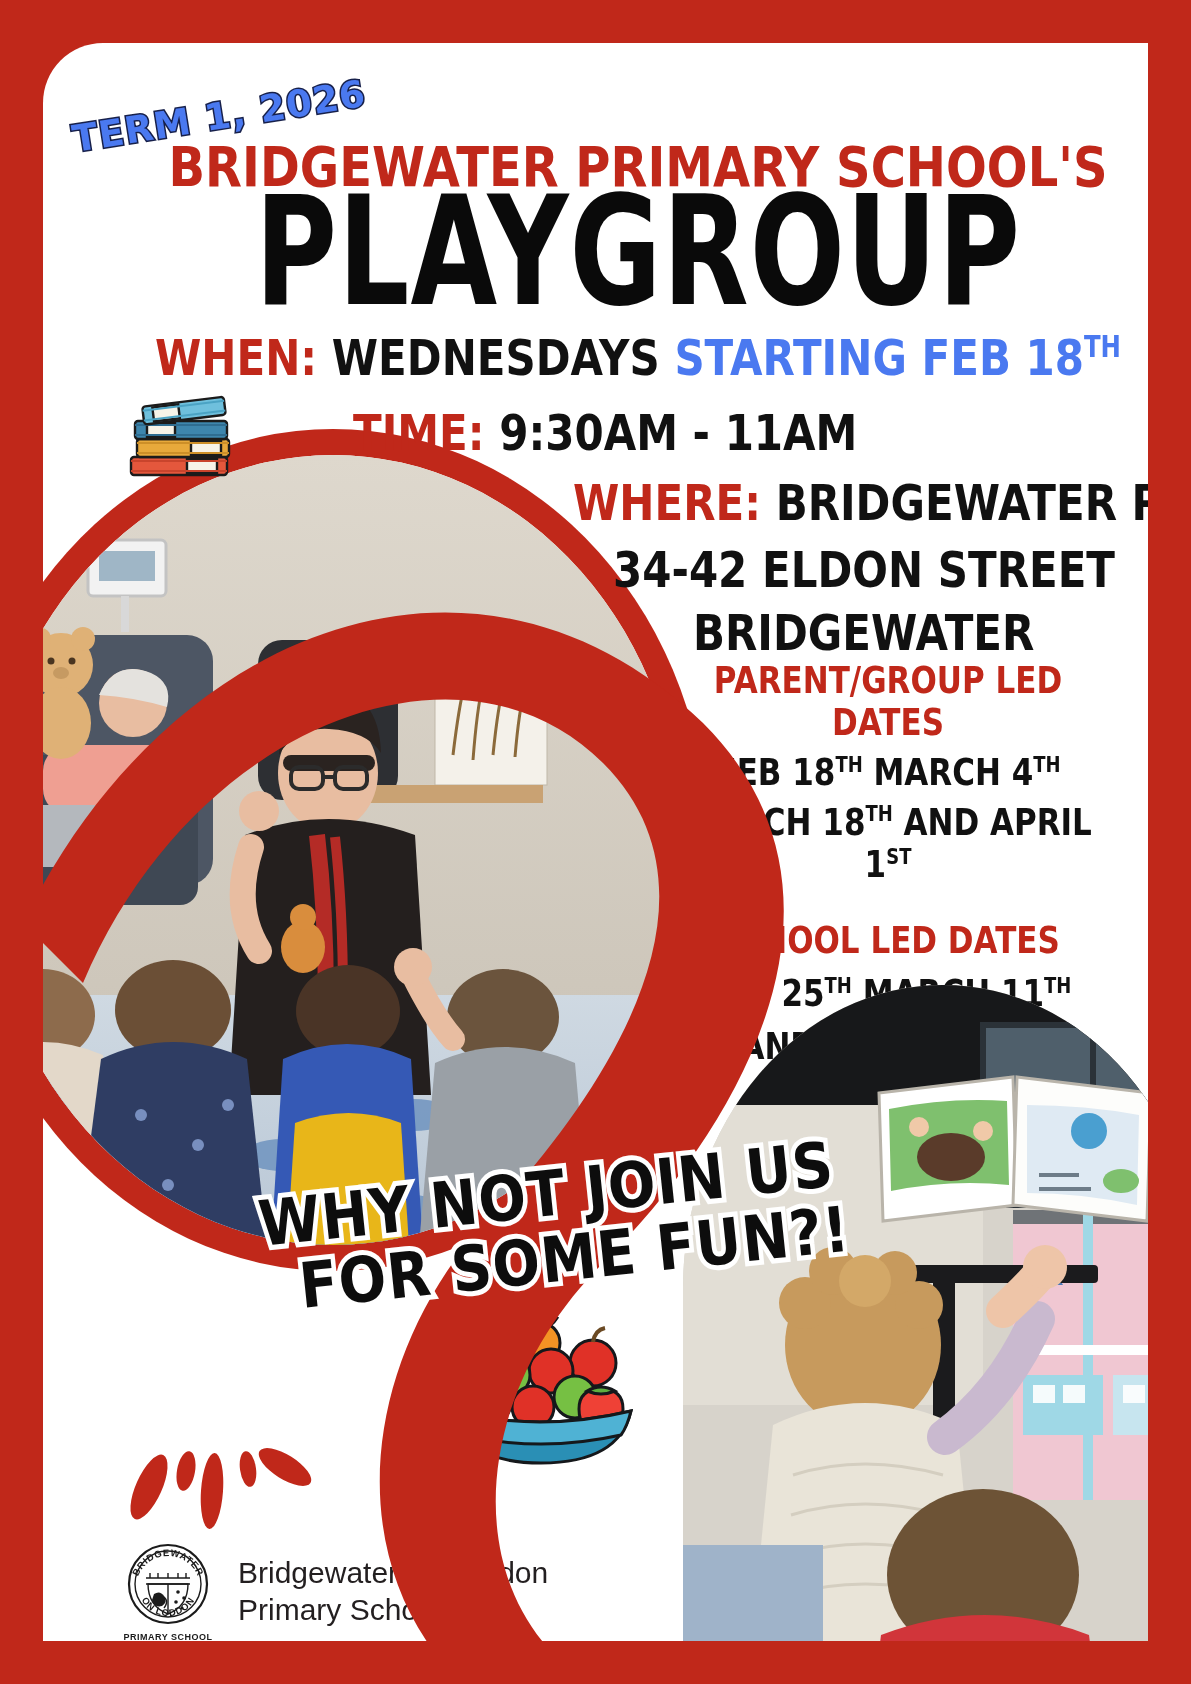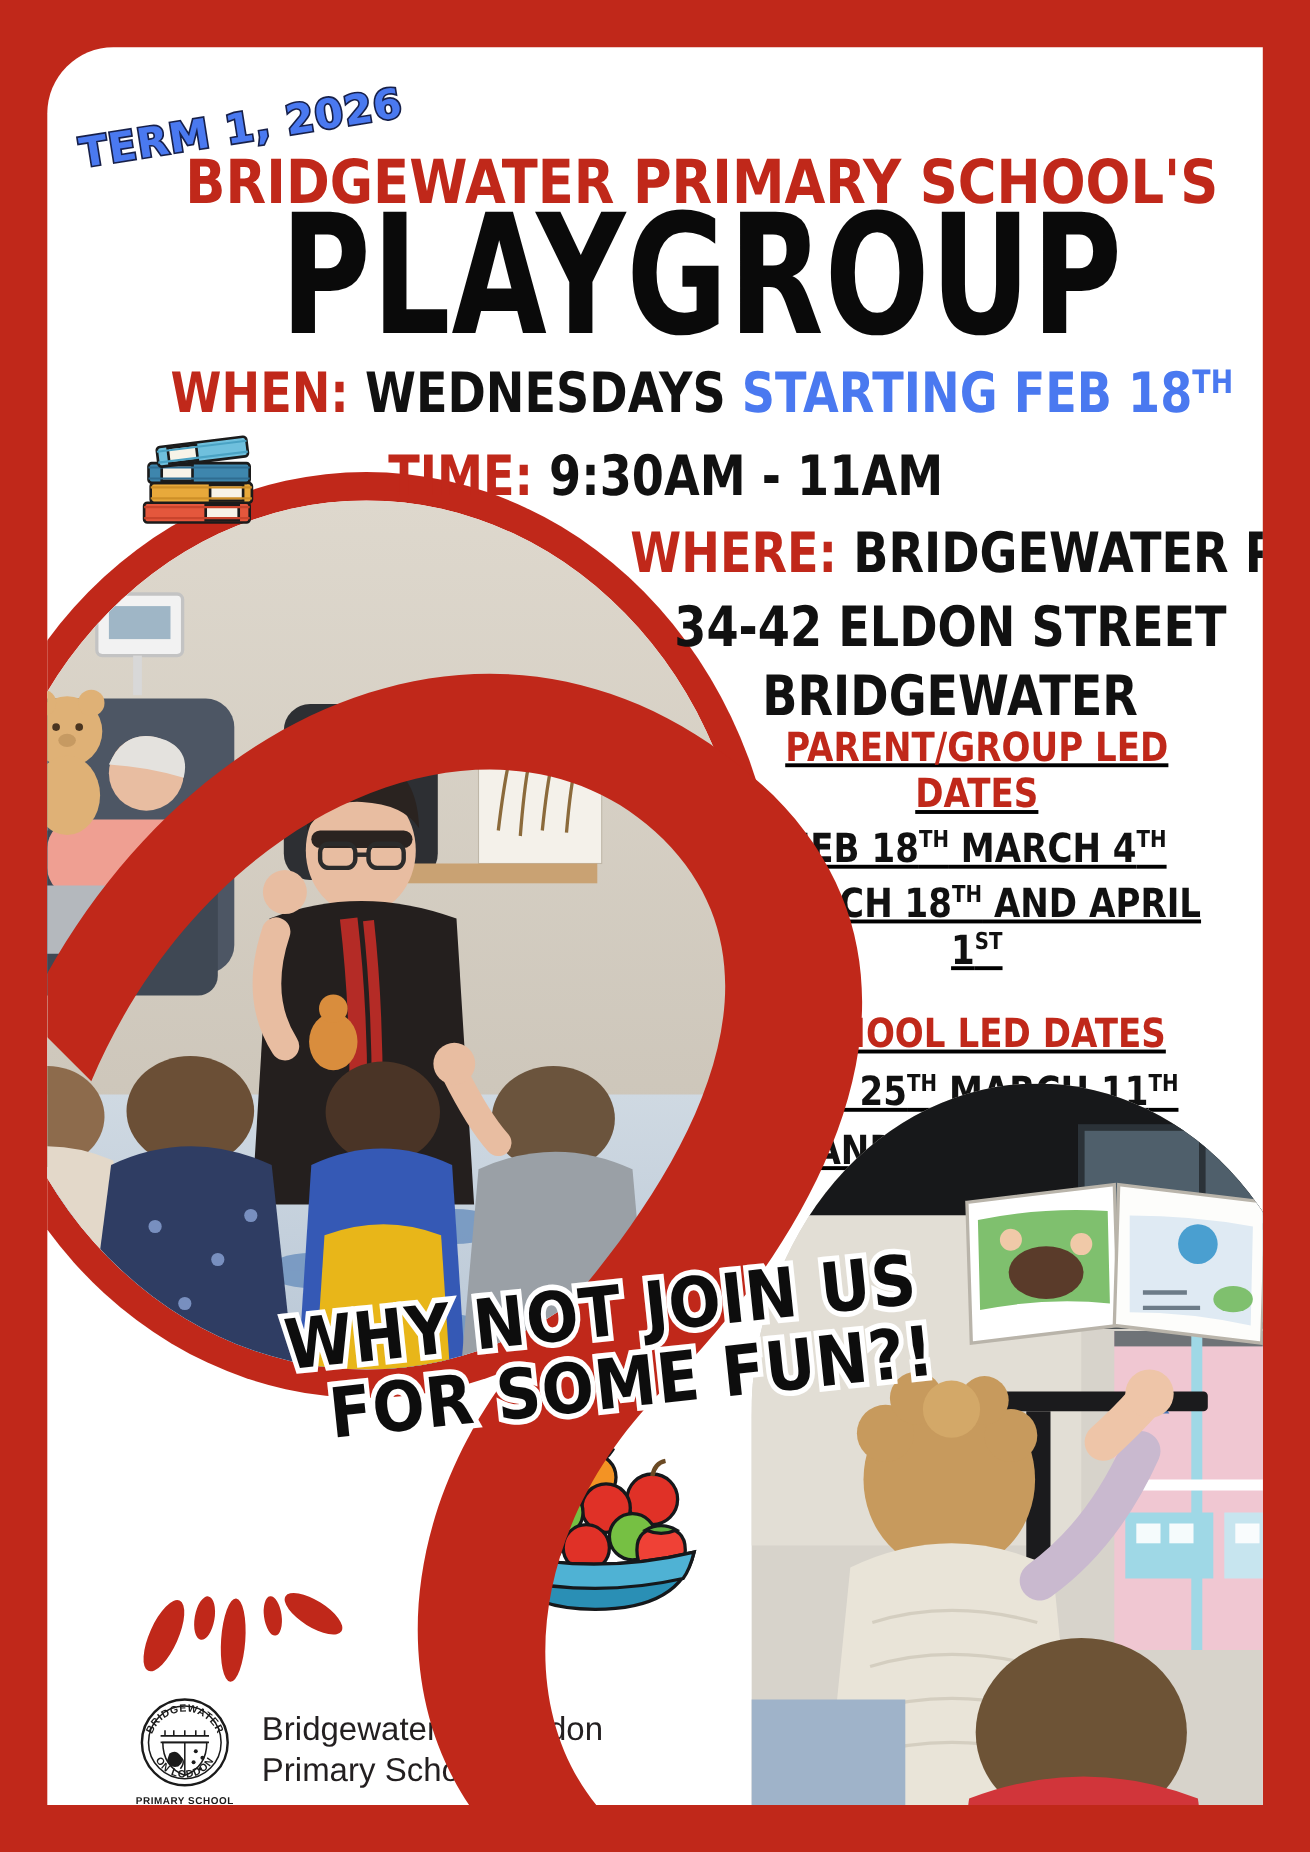--- a/index.html
+++ b/index.html
@@ -92,21 +92,21 @@
   #addr2{left:650px;top:565px;}
 
   .dates-head{
     font-family:"DejaVu Sans",sans-serif;font-weight:bold;font-size:31px;color:#C0281A;
     text-align:center;transform:scaleY(1.18);
   }
   .dates-row{
     font-family:"DejaVu Sans",sans-serif;font-weight:bold;font-size:31px;color:#111;
     text-align:center;transform:scaleY(1.18);
   }
-  #dates-block{position:absolute;left:630px;top:622px;width:430px;text-align:center;text-decoration:underline;}
+  #dates-block{position:absolute;left:630px;top:622px;width:430px;text-align:center;}
   #dates-block div{margin-bottom:17px;}
   #dates-block .gap{height:26px;margin:0;}
 
   #join-text{
     position:absolute;left:218px;top:1118px;z-index:30;
     transform:rotate(-6deg);
     font-family:"DejaVu Sans",sans-serif;font-weight:bold;
     font-size:56px;color:#0d0d0d;line-height:1.18;
     letter-spacing:1px;
     -webkit-text-stroke:9px #ffffff;

